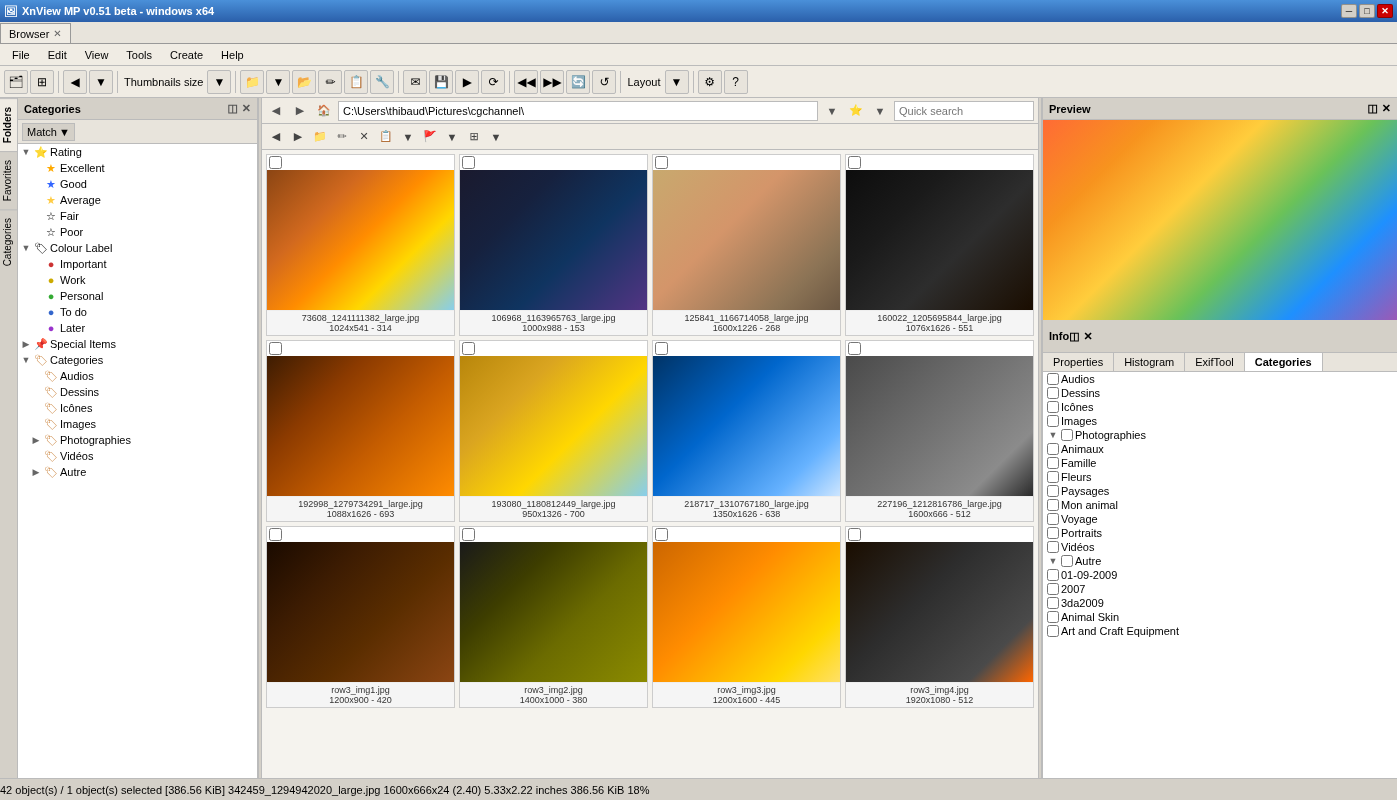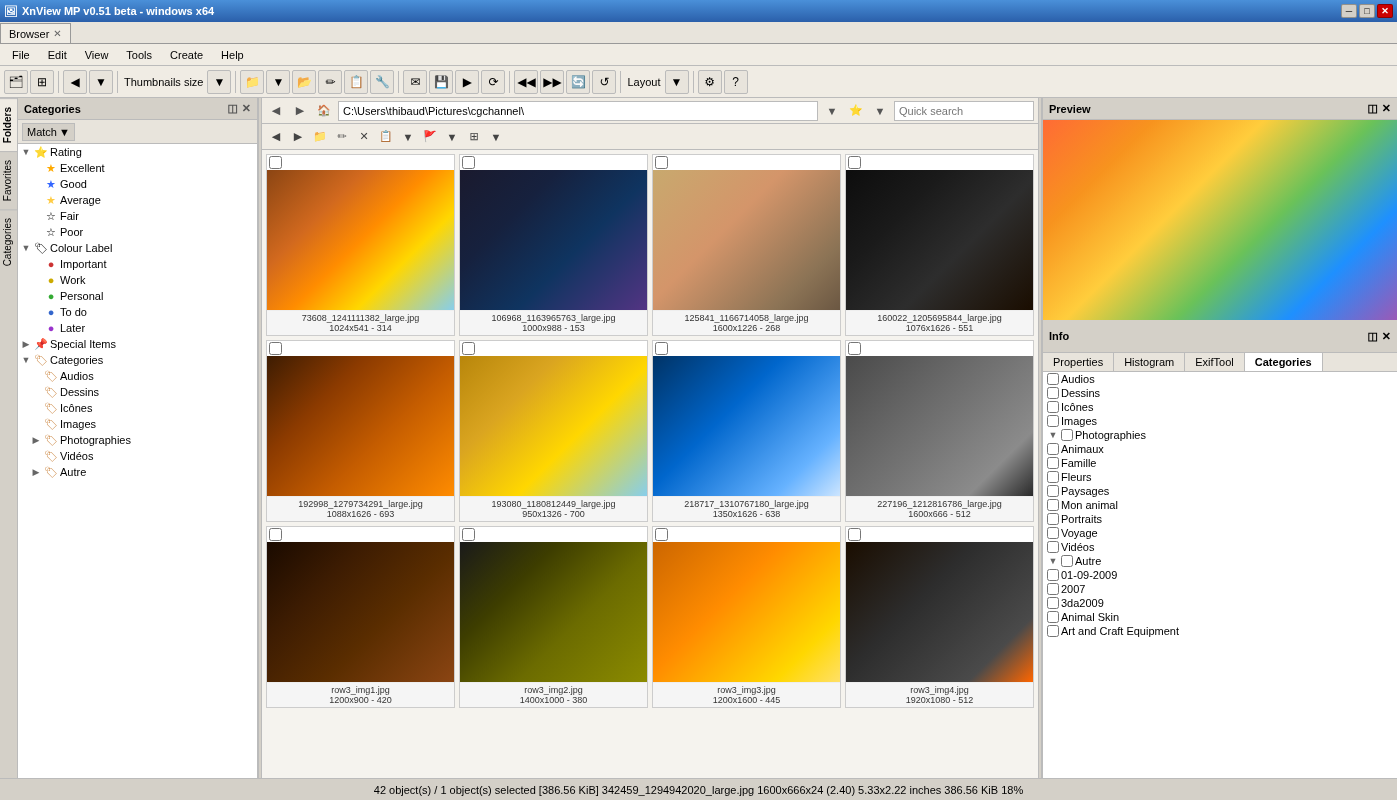--- a/index.html
+++ b/index.html
@@ -69,30 +69,30 @@
     .thumb-area { flex: 1; overflow-y: auto; background: #f5f3ee; padding: 4px; }
     .thumb-grid { display: grid; grid-template-columns: repeat(4, 1fr); gap: 4px; }
     .thumb-item { background: white; border: 1px solid #ccc; display: flex; flex-direction: column; cursor: pointer; }
     .thumb-info { padding: 2px 4px; font-size: 9px; color: #333; text-align: center; border-top: 1px solid #eee; background: #f5f5f5; }
     
     
     .right-panel { width: 355px; background: #f0ece4; display: flex; flex-direction: column; border-left: 1px solid #bbb; }
     .preview-area { height: 200px; background: #2a2a2a; overflow: hidden; position: relative; }
     .preview-header { background: #d4d0c8; height: 22px; display: flex; align-items: center; justify-content: space-between; padding: 0 6px; border-bottom: 1px solid #bbb; font-size: 11px; font-weight: bold; }
     .info-panel { flex: 1; display: flex; flex-direction: column; overflow: hidden; }
-    .info-header { background: #d4d0c8; height: 22px; display: flex; align-items: center; justify-content: space-between; padding: 16px 6px; border-bottom: 1px solid #bbb; font-size: 11px; font-weight: bold; }
+    .info-header { background: #d4d0c8; height: 22px; display: flex; align-items: center; padding: 16px 6px; border-bottom: 1px solid #bbb; font-size: 11px; font-weight: bold; }
     .info-tabs { display: flex; background: #e8e4dc; border-bottom: 1px solid #bbb; }
     .info-tab { padding: 3px 10px; font-size: 11px; cursor: pointer; border-right: 1px solid #bbb; }
     .info-tab.active { background: white; font-weight: bold; }
     .info-content { flex: 1; overflow-y: auto; background: white; }
     .info-tree-item { display: flex; align-items: center; gap: 2px; padding: 1px 4px; cursor: pointer; }
     .info-checkbox { width: 12px; height: 12px; }
     
     
-    .status-bar { background: #d4d0c8; height: 22px; display: flex; align-items: center; padding: 0 24px; border-top: 1px solid #bbb; font-size: 11px; justify-content: center; }
+    .status-bar { background: #d4d0c8; height: 22px; display: flex; align-items: center; padding: 0 0; border-top: 1px solid #bbb; font-size: 11px; }
     
     
     ::-webkit-scrollbar { width: 14px; height: 14px; }
     ::-webkit-scrollbar-track { background: #e8e4dc; }
     ::-webkit-scrollbar-thumb { background: #b0a8a0; border: 1px solid #999; }
     
     .divider-v { width: 4px; background: #d4d0c8; cursor: col-resize; border-left: 1px solid #bbb; border-right: 1px solid #bbb; }
     
     
     .dot-important { color: #cc3333; }
@@ -592,25 +592,25 @@
         <div class="info-tree-item indent1">
           <input type="checkbox" class="info-checkbox" style="">
           <span>Paysages</span>
         </div>
         <div class="info-tree-item indent1">
           <input type="checkbox" class="info-checkbox" style="">
           <span>Mon animal</span>
         </div>
         <div class="info-tree-item indent1">
           <input type="checkbox" class="info-checkbox" style="">
+          <span>Voyage</span>
+        </div>
+        <div class="info-tree-item indent1">
+          <input type="checkbox" class="info-checkbox" style="">
           <span>Portraits</span>
-        </div>
-        <div class="info-tree-item indent1">
-          <input type="checkbox" class="info-checkbox" style="">
-          <span>Voyage</span>
         </div>
         <div class="info-tree-item">
           <input type="checkbox" class="info-checkbox" style="">
           <span>Vidéos</span>
         </div>
         <div class="info-tree-item">
           <span class="tree-expand">▼</span>
           <input type="checkbox" class="info-checkbox" style="">
           <span>Autre</span>
         </div>

